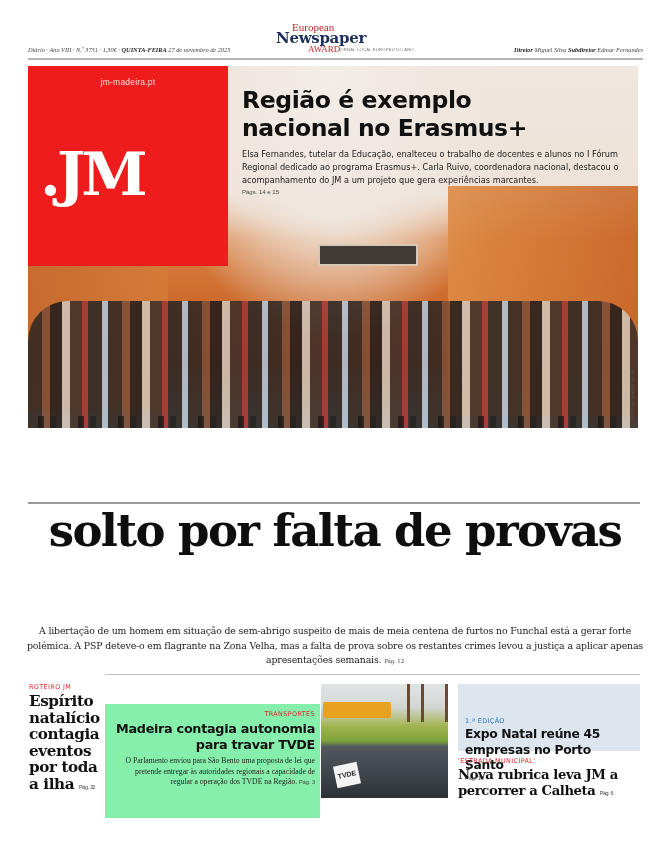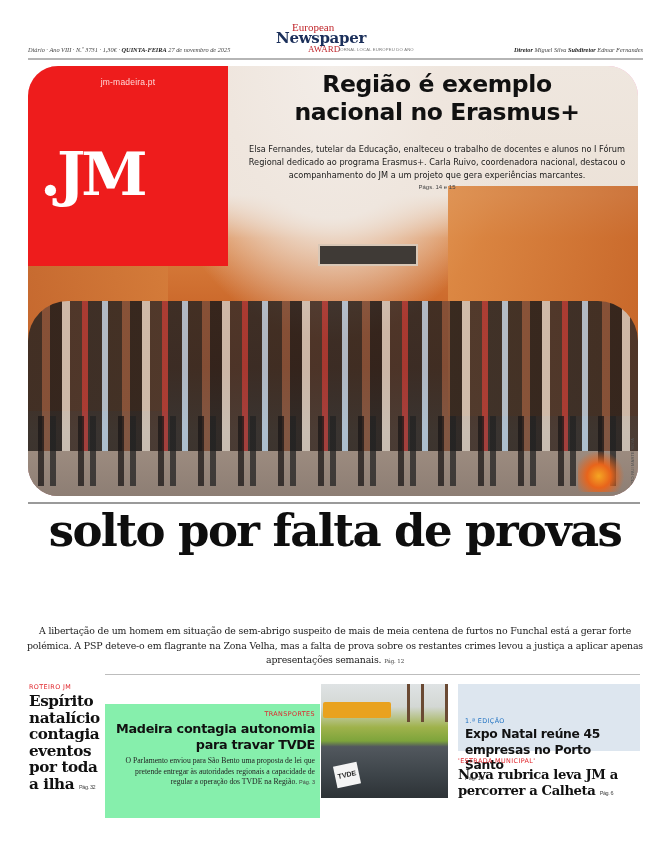--- a/index.html
+++ b/index.html
@@ -13,21 +13,21 @@
   .mh-right { position: absolute; right: 0; top: 24px; font-family: "Liberation Serif", serif; font-style: italic; font-size: 6.3px; color: #444; white-space: nowrap; }
   .mh-right b { font-weight: bold; color: #222; }
   .award { position: absolute; left: 248px; top: 0; width: 160px; height: 40px; }
   .award .eu { position: absolute; left: 16px; top: 0; font-family: "Liberation Serif", serif; font-size: 11px; color: #c0262b; line-height: 11px; }
   .award .np { position: absolute; left: 0; top: 9px; font-family: "DejaVu Serif", serif; font-weight: bold; font-size: 15px; color: #1b2f5a; line-height: 15px; letter-spacing: -0.3px; }
   .award .aw { position: absolute; left: 32px; top: 23px; font-family: "Liberation Serif", serif; font-size: 9px; color: #c0262b; line-height: 9px; }
   .award .tag { position: absolute; left: 62px; top: 25px; font-size: 4.2px; color: #777; letter-spacing: 0.2px; white-space: nowrap; }
   .mh-rule { position: absolute; left: 28px; top: 58px; width: 615px; height: 1.5px; background: #b5b5b5; }
 
   
-  .hero { position: absolute; left: 28px; top: 66px; width: 610px; height: 430px; overflow: hidden; background: #f9a8d4; border-radius: 30px; }
+  .hero { position: absolute; left: 28px; top: 66px; width: 610px; height: 362px; overflow: hidden; background: #f9a8d4; }
   .photo { position: absolute; left: 0; top: 0; width: 610px; height: 430px;
     background:
       radial-gradient(ellipse at 50% 0%, #f3ede8 0%, #efe6de 25%, rgba(239,230,222,0) 45%),
       linear-gradient(180deg, #efe7df 0%, #ece2d8 30%, #d9803f 40%, #cc6a2c 55%, #b85a25 70%, #a8917a 85%, #8f7c6c 100%);
   }
   .photo .wall-l { position: absolute; left: 0; top: 185px; width: 140px; height: 160px; background: linear-gradient(90deg, #c66a30, #d47c3a); opacity: .9; }
   .photo .wall-r { position: absolute; right: 0; top: 120px; width: 190px; height: 230px; background: linear-gradient(270deg, #c9692b, #dd8a45); opacity: .9; }
   .photo .screen { position: absolute; left: 290px; top: 178px; width: 100px; height: 22px; background: #3f3a36; border: 2px solid #d9c7b6; }
   .photo .crowd { position: absolute; left: 0; top: 235px; width: 610px; height: 160px;
     background:
@@ -36,23 +36,23 @@
   .photo .floor { position: absolute; left: 0; top: 385px; width: 610px; height: 45px; background: linear-gradient(180deg, #9c8b7f, #8d7e74); }
   .photo .legs { position: absolute; left: 10px; top: 350px; width: 590px; height: 70px;
     background: repeating-linear-gradient(90deg, #1a1616 0 6px, rgba(0,0,0,0) 6px 12px, #222 12px 18px, rgba(0,0,0,0) 18px 40px); opacity: .75; }
   .photo .flowers { position: absolute; right: 8px; bottom: 4px; width: 52px; height: 40px; background: radial-gradient(circle at 40% 60%, #f5a623 0, #e8641b 30%, rgba(232,100,27,0) 65%); }
   .photo-credit { position: absolute; right: 3px; bottom: 8px; writing-mode: vertical-rl; transform: rotate(180deg); font-size: 4px; color: #555; letter-spacing: .2px; }
 
   .logo-block { position: absolute; left: 0; top: 0; width: 200px; height: 200px; background: #ee1c1c; }
   .logo-url { position: absolute; left: 0; top: 11px; width: 200px; text-align: center; font-size: 8.5px; color: #ffd9d9; letter-spacing: .2px; }
   .logo-jm { position: absolute; left: 12px; top: 58px; font-family: "DejaVu Serif", serif; font-weight: bold; font-size: 60px; color: #fff; line-height: 100px; letter-spacing: -4px; }
 
-  .hero-head { position: absolute; left: 214px; top: 4px; width: 390px; text-align: center; }
+  .hero-head { position: absolute; left: 214px; top: 20px; width: 390px; }
   .hero-title { font-family: "DejaVu Sans", sans-serif; font-weight: bold; font-size: 23.5px; line-height: 28px; color: #111; letter-spacing: -0.4px; }
-  .hero-dek { margin-top: 17px; font-family: "DejaVu Sans", sans-serif; font-size: 8.2px; line-height: 13.2px; color: #1a1a1a; }
+  .hero-dek { margin-top: 6px; font-family: "DejaVu Sans", sans-serif; font-size: 8.2px; line-height: 13.2px; color: #1a1a1a; }
   .hero-pages { margin-top: 1px; font-size: 6px; color: #444; }
 
   
   .main-rule { position: absolute; left: 28px; top: 502px; width: 612px; height: 1.5px; background: #9a9a9a; }
   .main-title { position: absolute; left: 20px; top: 506px; width: 630px; text-align: center; font-family: "DejaVu Serif", serif; font-weight: bold; font-size: 45px; line-height: 49px; color: #0e0e0e; letter-spacing: -1.6px; }
   .main-dek { position: absolute; left: 25px; top: 624px; width: 620px; text-align: center; font-family: "DejaVu Serif", serif; font-size: 9.4px; line-height: 14.5px; color: #1a1a1a; letter-spacing: -0.15px; }
   .main-dek .pg { font-size: 5.5px; color: #444; }
   .bottom-rule { position: absolute; left: 105px; top: 674px; width: 535px; height: 1px; background: #bdbdbd; }
 
   

